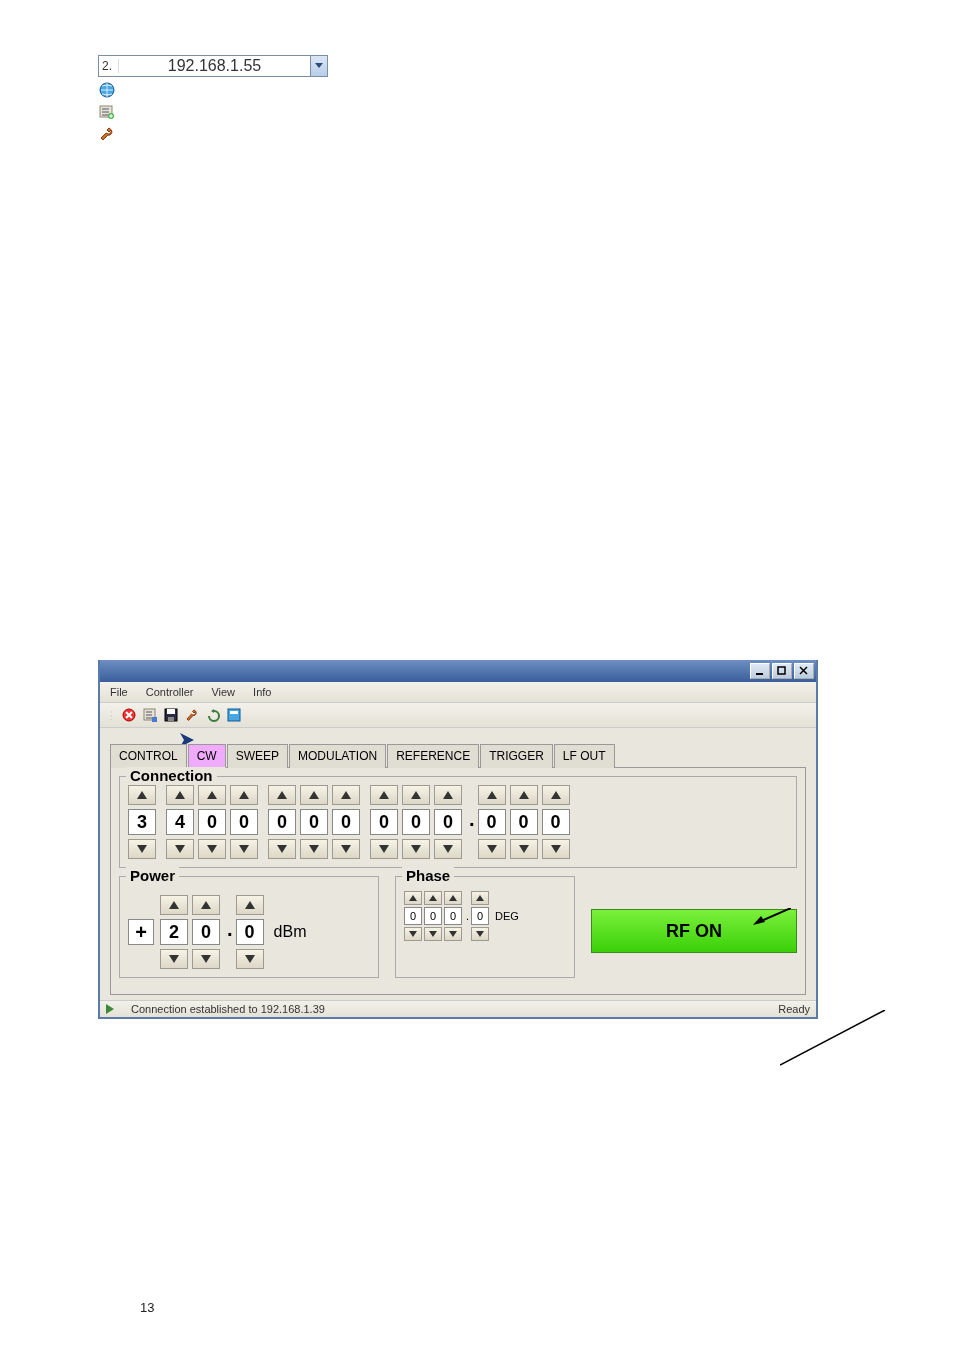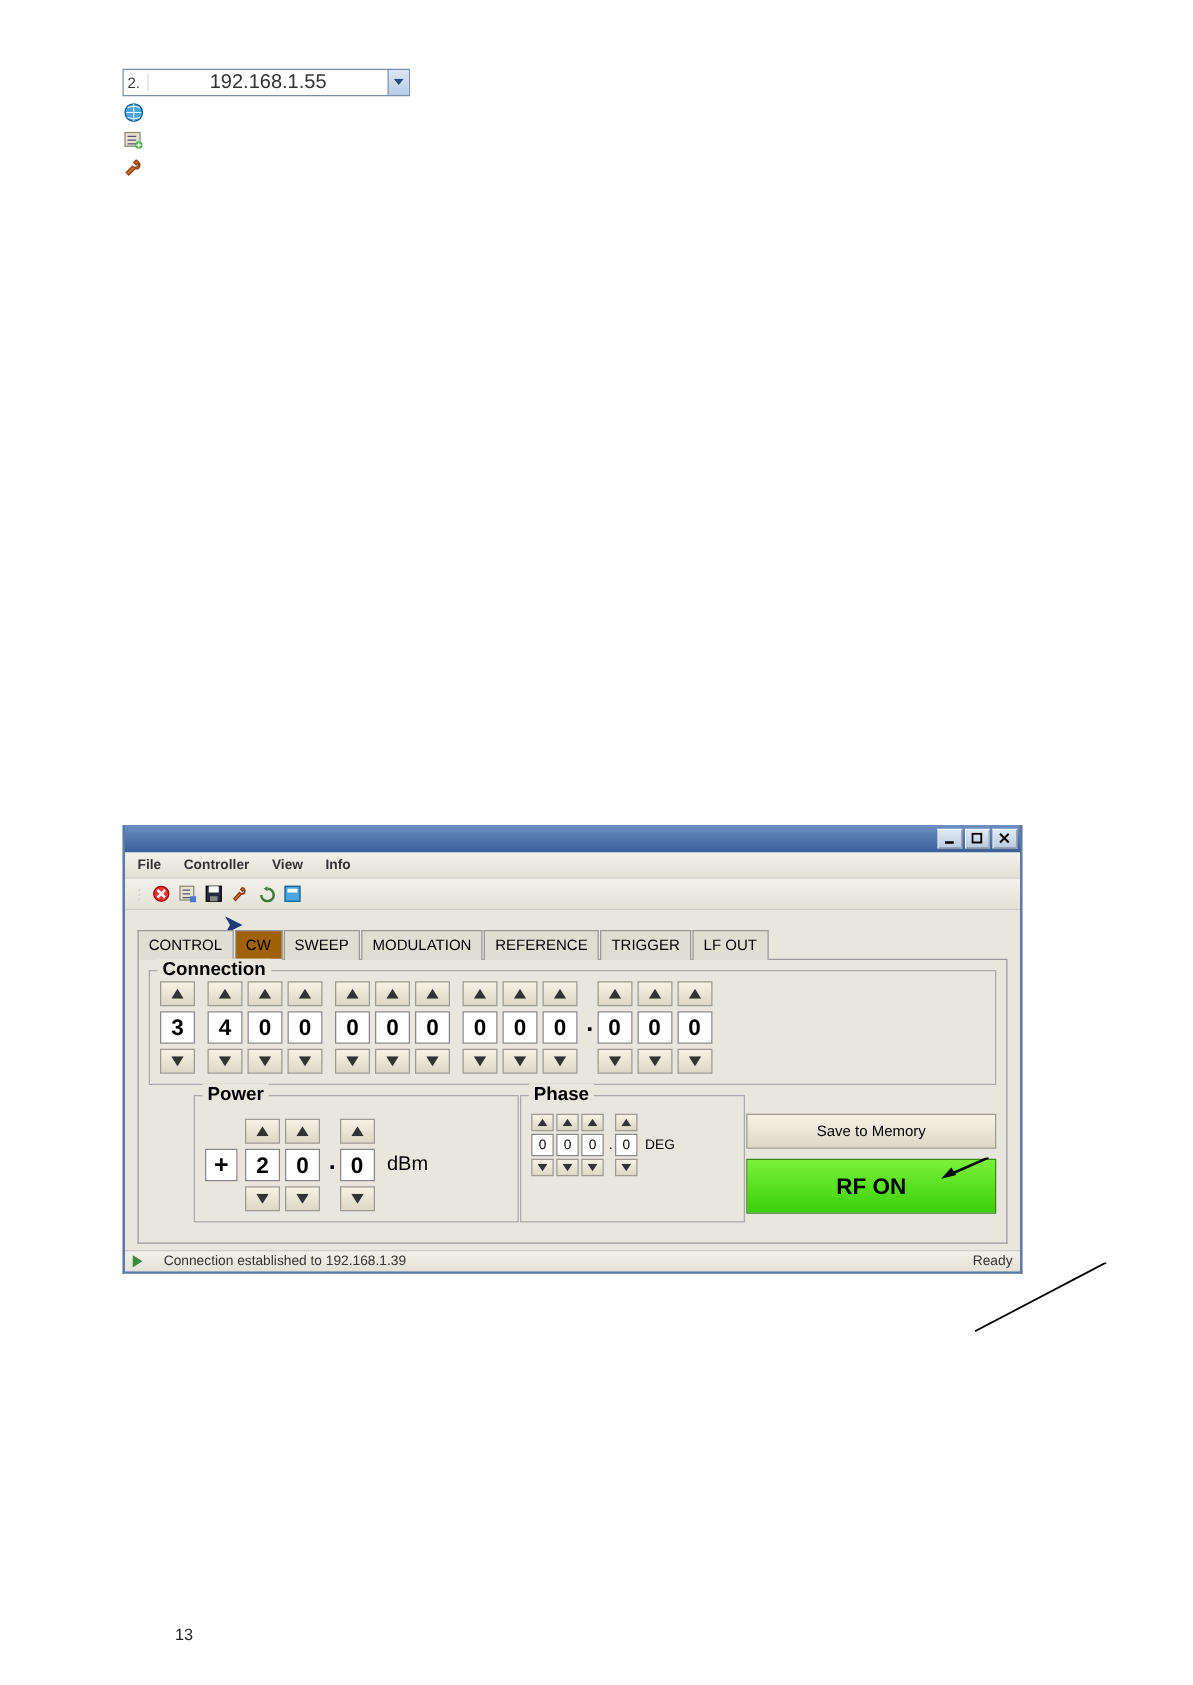--- a/index.html
+++ b/index.html
@@ -97,21 +97,20 @@
       padding: 3px 6px;
       gap: 10px;
       background: linear-gradient(#f2f1ea, #e4e1d6);
       border-bottom: 1px solid #ccc;
     }
     .menu-item {
       font-size: 11px;
       color: #333;
       cursor: pointer;
       padding: 1px 4px;
-      font-weight: bold;
     }
     .toolbar {
       display: flex;
       padding: 3px 6px;
       gap: 3px;
       background: linear-gradient(#f2f1ea, #e4e1d6);
       border-bottom: 1px solid #ccc;
       align-items: center;
     }
     .toolbar-icon {
@@ -136,21 +135,21 @@
       font-size: 12px;
       border: 1px solid #999;
       border-bottom: none;
       background: #e0ddd3;
       margin-right: 1px;
       cursor: pointer;
       position: relative;
       top: 1px;
     }
     .tab.active {
-      background: #a16207;
+      background: #f0abfc;
       border-bottom: 1px solid #e9e6dd;
       font-weight: normal;
     }
     .tab-arrow {
       position: absolute;
       top: -10px;
       left: 70px;
     }
     .panel {
       border: 1px solid #999;
@@ -217,22 +216,21 @@
     }
     .digit-sep {
       font-size: 20px;
       font-weight: bold;
       margin: 0 3px 6px 3px;
       align-self: flex-end;
       padding-bottom: 22px;
     }
     .lower-row {
       display: flex;
-      gap: 1px;
-      margin-left: 36px;
+      gap: 16px;
     }
     .power-group { flex: 0 0 260px; }
     .phase-group { flex: 0 0 180px; }
     .right-col { flex: 1; display: flex; flex-direction: column; gap: 8px; align-items: stretch; justify-content: center; }
     .power-row {
       display: flex;
       align-items: center;
       margin-top: 10px;
     }
     .sign-box {
@@ -723,21 +721,20 @@
                   <svg width="8" height="6">
                     <polygon points="0,0 8,0 4,6" fill="#333"></polygon>
                   </svg>
                 </div>
               </div>
               <span style="font-size: 11px; margin-left: 4px; align-self: center;">DEG</span>
             </div>
         </div>
 
         <div class="right-col">
-          <button class="save-btn">Save to Memory</button>
           <button class="rf-btn">
             <span>RF ON</span>
             <svg width="40" height="18" style="position:absolute; top:-2px; right:5px">
                 <line x1="40" y1="0" x2="8" y2="14" stroke="#000" stroke-width="2"></line>
                 <polygon points="2,17 14,14 10,8" fill="#000"></polygon>
               </svg>
           </button>
         </div>
       </div>
     </div>

